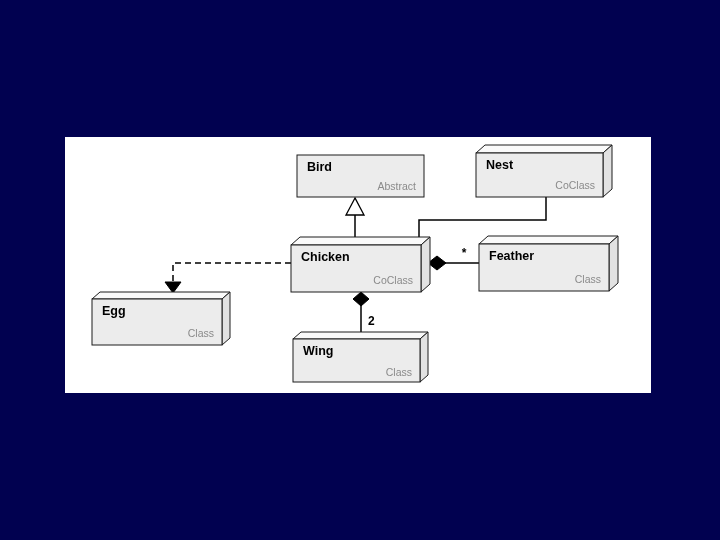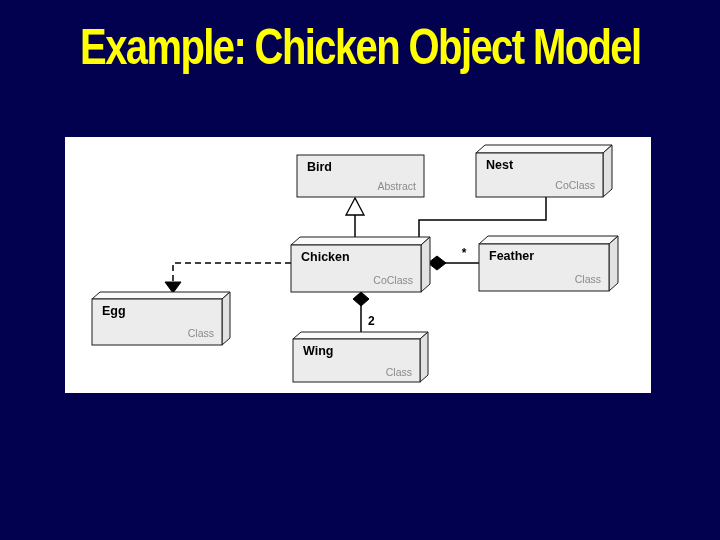--- a/index.html
+++ b/index.html
@@ -49,23 +49,20 @@
   .conn-dashed { stroke: #000000; stroke-width: 1.5; fill: none; stroke-dasharray: 6 4; }
   .tri-hollow  { fill: #ffffff; stroke: #000000; stroke-width: 1.3; }
   .diamond     { fill: #000000; stroke: #000000; }
   .arrow-solid { fill: #000000; stroke: #000000; }
 </style>
 </head>
 <body>
 
 <div class="slide">
 
-  <div class="title-wrap">
-    <span class="title">Example: Chicken Object Model</span>
-  </div>
 
   <div class="panel">
     <svg width="586" height="256" viewBox="0 0 586 256">
 
       <g>
         <line class="conn" x1="290" y1="78" x2="290" y2="102"></line>
         <polygon class="tri-hollow" points="290,61 281,78 299,78"></polygon>
       </g>
 
       <polyline class="conn" points="481,60 481,83 354,83 354,102"></polyline>

